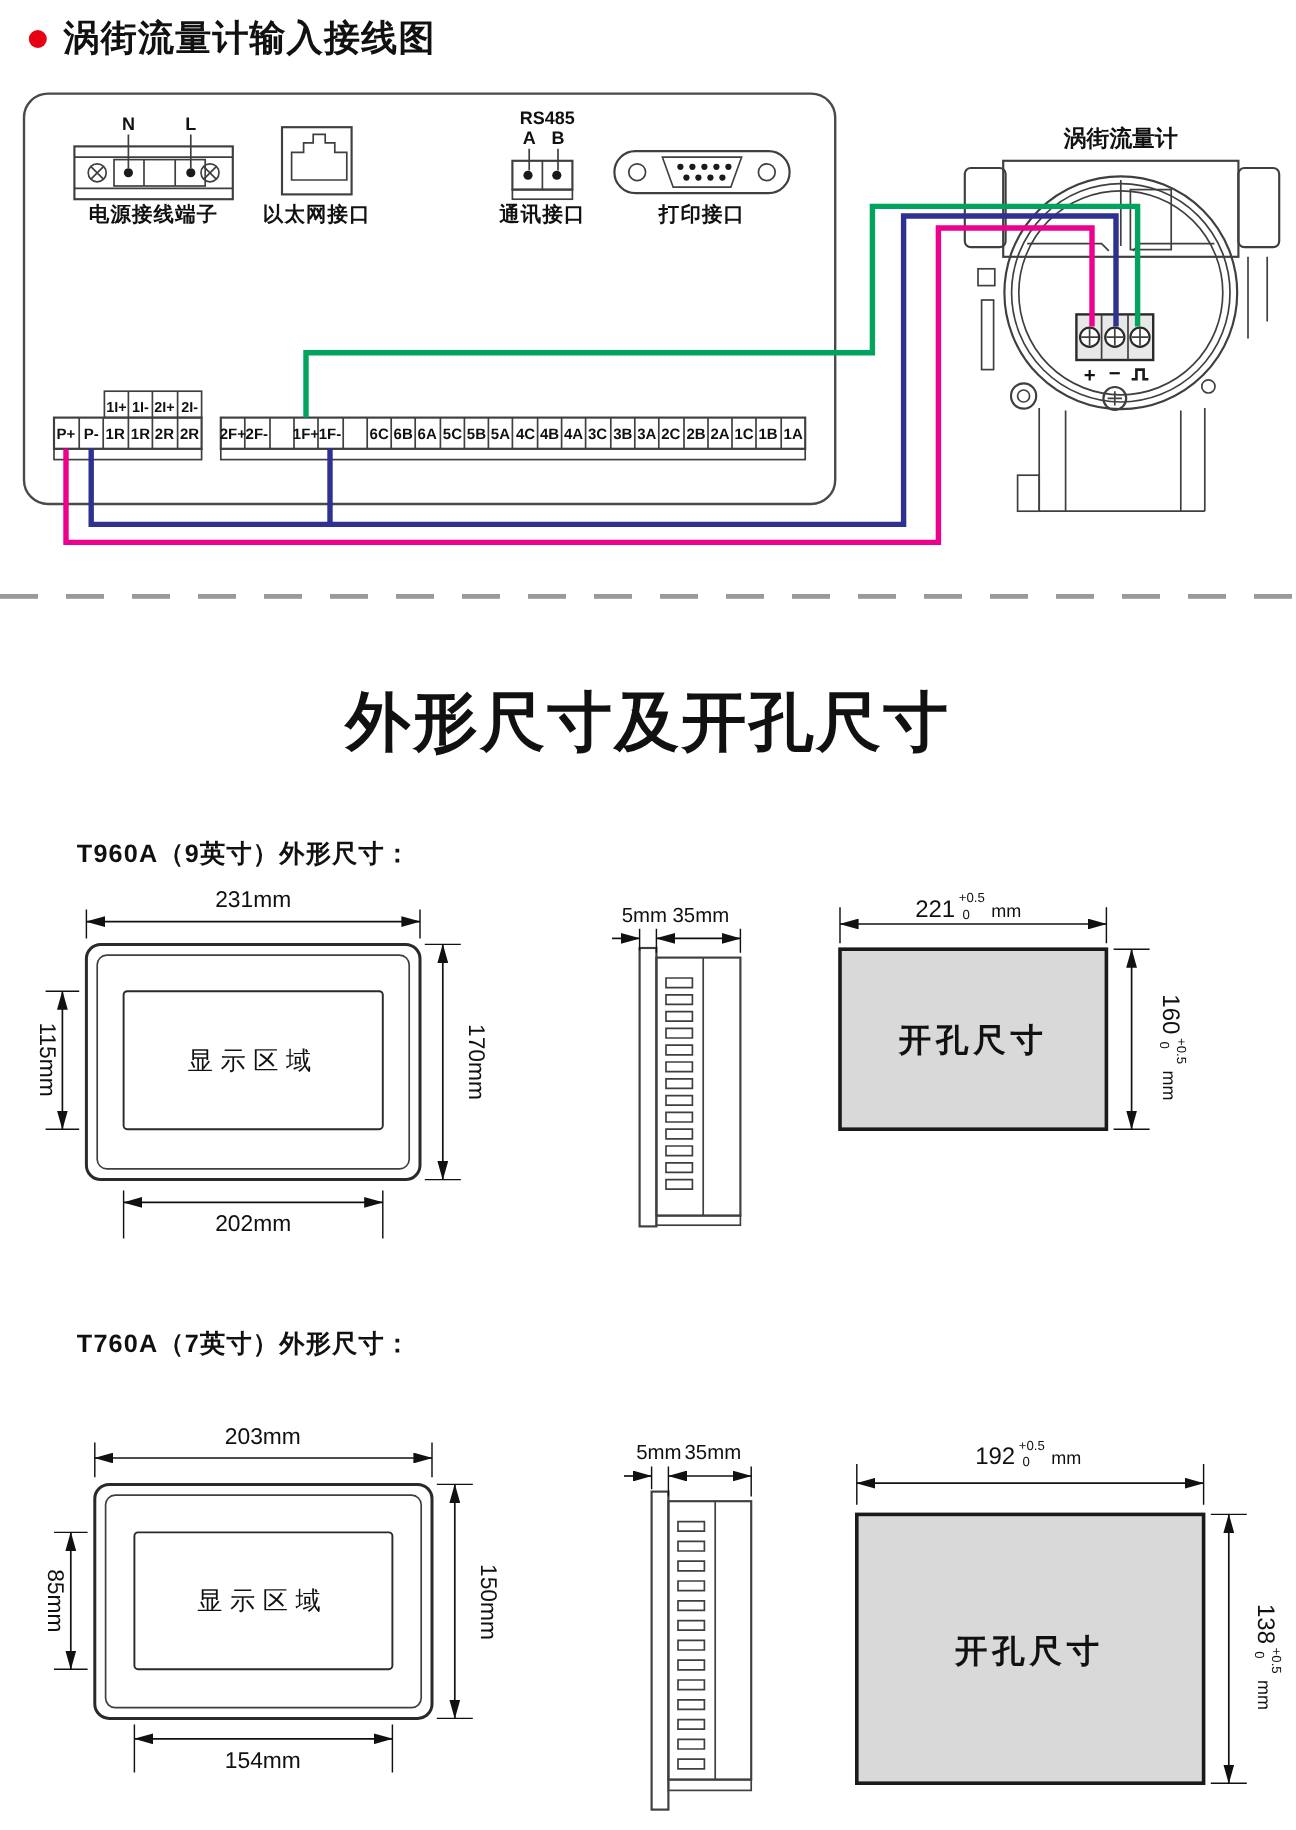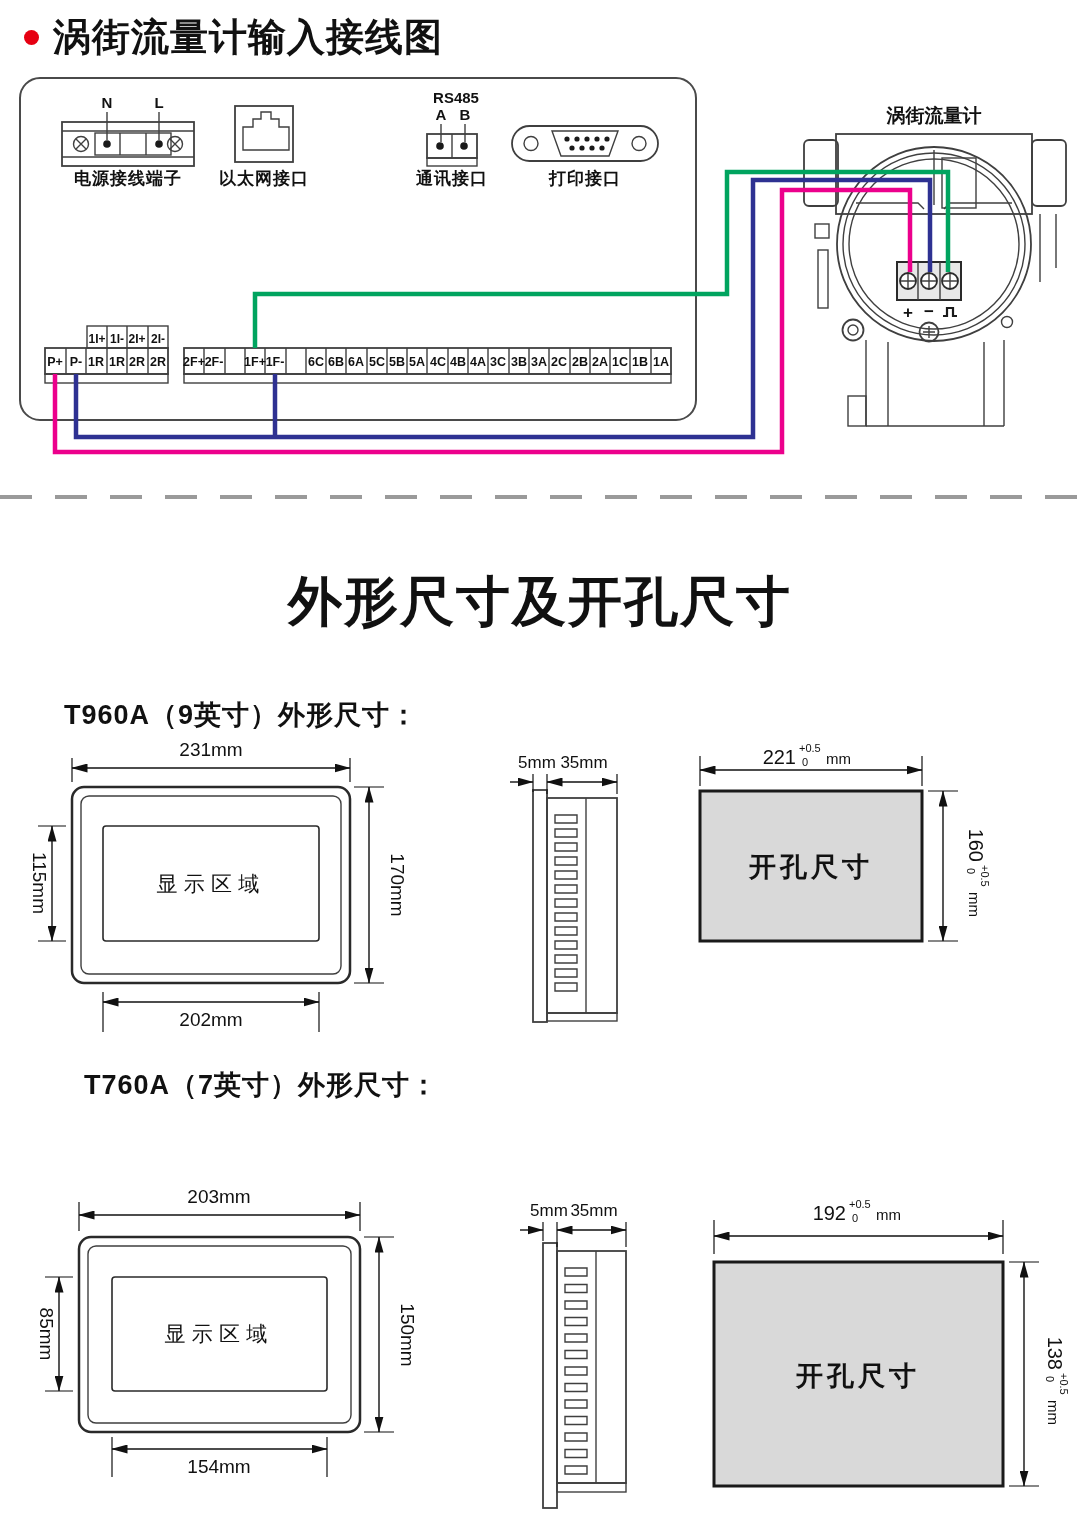--- a/index.html
+++ b/index.html
@@ -1,27 +1,27 @@
 <!DOCTYPE html>
 <html><head>
 <meta charset="utf-8">
 <style>
   html,body{margin:0;padding:0;background:#fff;}
   #page{position:relative;width:1080px;height:1525px;background:#fff;overflow:hidden;
         font-family:"Liberation Sans",sans-serif;color:#111;}
   .abs{position:absolute;}
   #wiring-title{left:24px;top:12px;display:flex;align-items:center;gap:14px;}
   #wiring-title .bullet{width:15px;height:15px;border-radius:50%;background:#e60012;flex:0 0 auto;}
-  #wiring-title .txt{font-size:38px;font-weight:700;letter-spacing:1px;}
+  #wiring-title .txt{font-size:30px;font-weight:700;letter-spacing:1px;}
   #divider{left:0;top:495px;width:1080px;height:4px;
            background:repeating-linear-gradient(90deg,#9a9a9a 0 32px,transparent 32px 55px);}
   #section-title{left:0;top:566px;width:1080px;text-align:center;font-size:54px;font-weight:700;letter-spacing:2px;}
-  .model-heading{left:64px;font-size:27px;font-weight:700;letter-spacing:1px;}
+  .model-heading{left:64px;font-size:21px;font-weight:700;letter-spacing:1px;}
   #heading-t960{top:697px;}
-  #heading-t760{top:1067px;margin-left:20px;}
+  #heading-t760{top:1106px;}
   svg{position:absolute;left:0;}
   svg text{font-family:"Liberation Sans",sans-serif;fill:#111;}
   .dev{stroke:#3f3f3f;fill:none;stroke-width:1.8;}
   .dev2{stroke:#3f3f3f;fill:none;stroke-width:1.4;}
   .dim{stroke:#111;stroke-width:1.4;fill:none;}
   .ext{stroke:#111;stroke-width:1.2;fill:none;}
   .dimtxt{font-size:19px;}
   .dimtxt-s{font-size:17px;}
   .tol-v{font-size:20px;}
   .tol-s{font-size:11px;}

